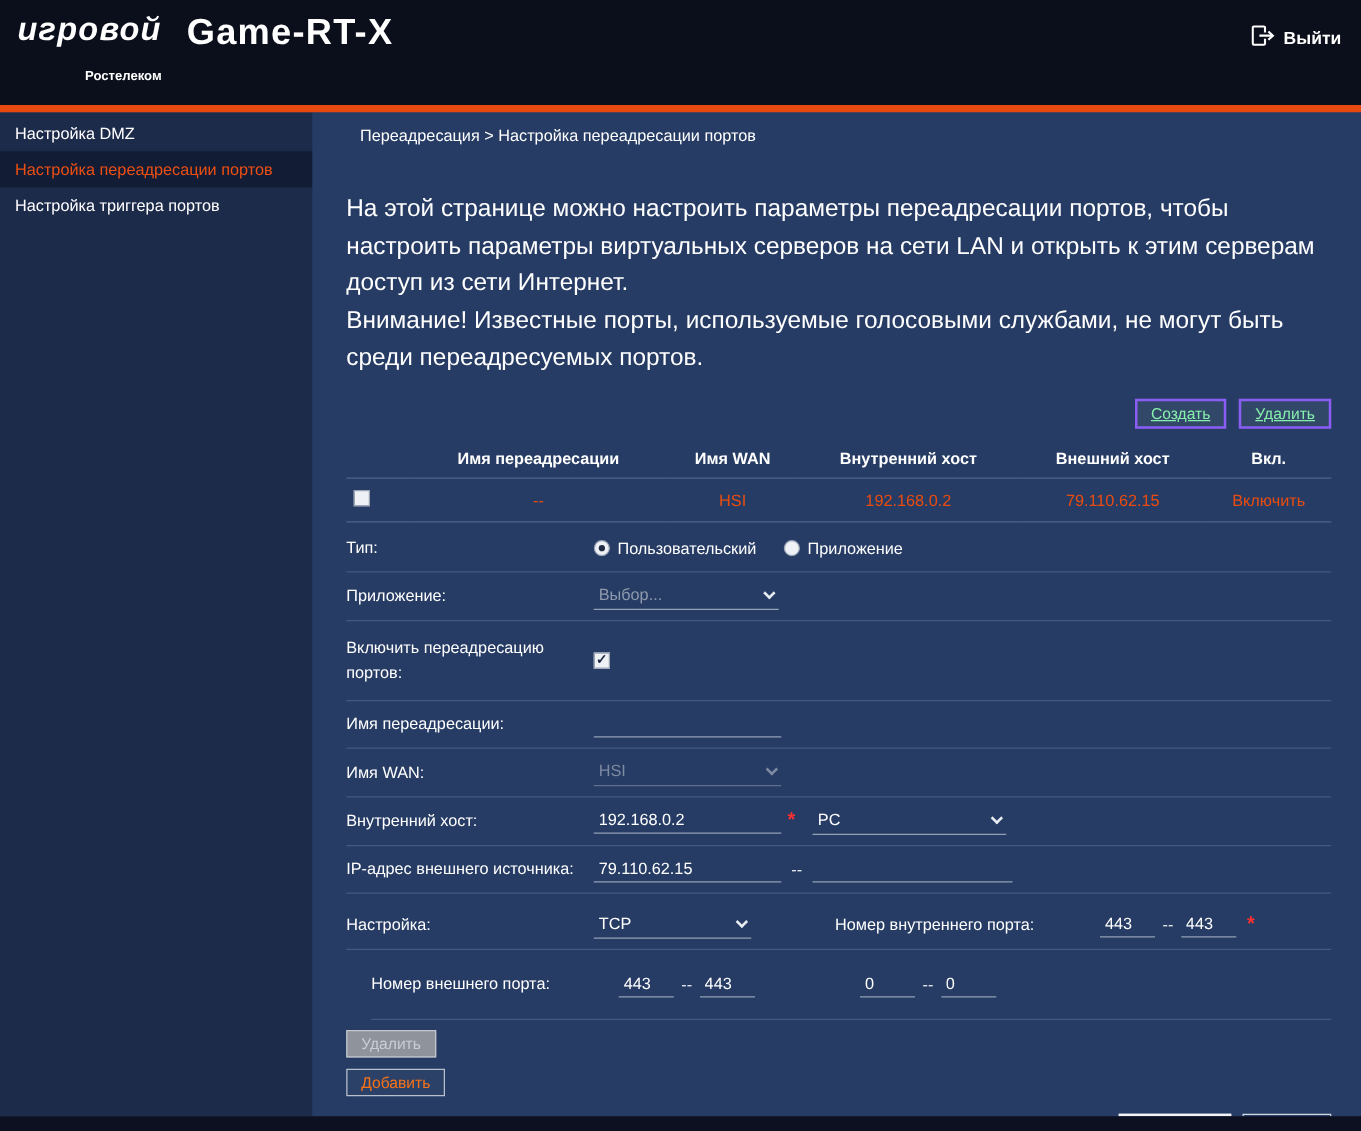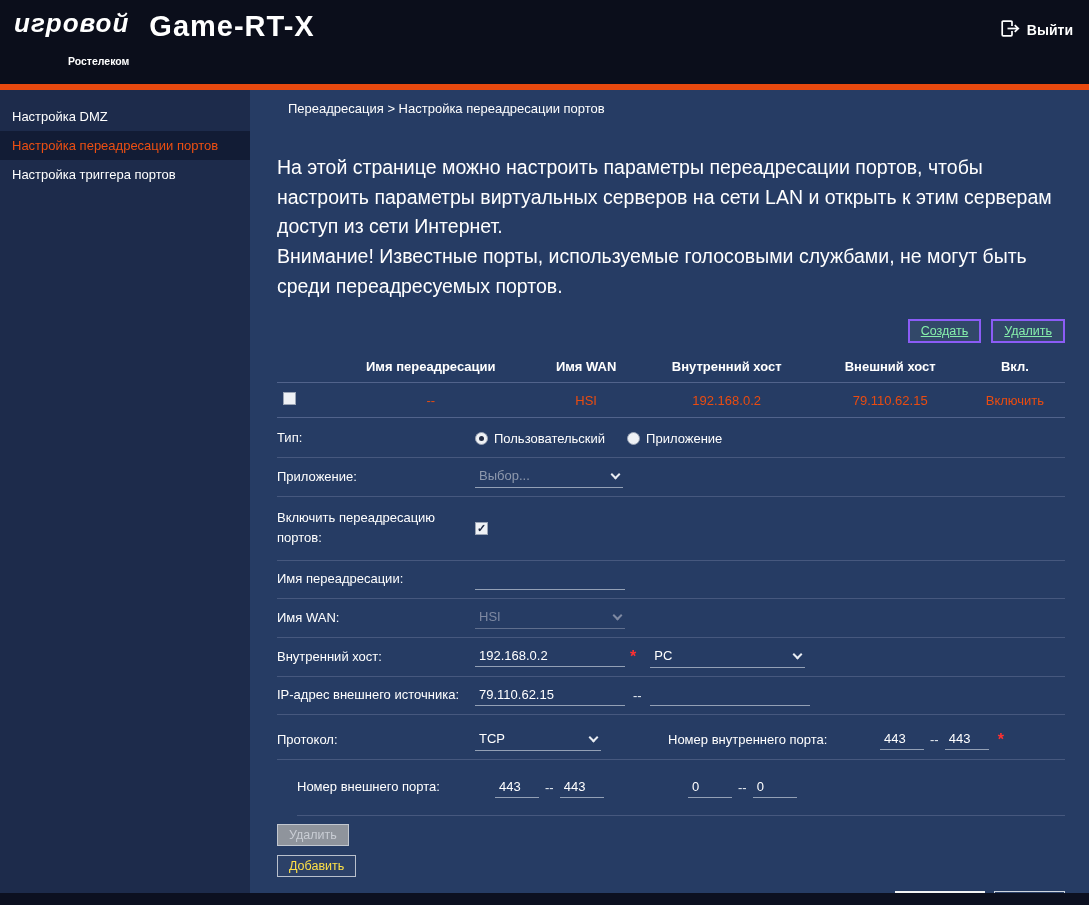--- a/index.html
+++ b/index.html
@@ -16,21 +16,21 @@
   .device-title { font-size:29px; font-weight:bold; margin-left:20px; margin-top:2px; letter-spacing:1px; }
   .logout { position:absolute; top:20px; right:16px; display:flex; align-items:center; gap:7px;
             font-weight:bold; font-size:14px; cursor:pointer; }
   .tabs { position:absolute; left:170px; bottom:0; display:flex; height:27px; }
   .tab { padding:0 9px; display:flex; align-items:center; font-weight:bold; font-size:13.5px; cursor:pointer; white-space:nowrap; }
   .tab.active { background:#e8490f; }
   .accent-line { height:6px; background:#e8490f; flex-shrink:0; }
 
   
   .page-body { display:flex; flex:1; min-height:0; }
-  .sidebar { width:250px; background:#1d2b4b; flex-shrink:0; padding-top:12px; }
+  .sidebar { width:250px; background:#1d2b4b; flex-shrink:0; padding-top:2px; }
   .side-item { padding:7px 12px; font-size:13px; cursor:pointer; }
   .side-item.active { background:#121c35; color:#ed4f12; }
 
   .content { flex:1; background:#263c64; overflow:hidden; }
   .breadcrumb { padding:11px 0 9px 8px; font-size:13px;margin-left:30px; }
   .inner { padding:0 24px 0 27px; }
 
   .description { margin-top:28px; font-size:19.5px; line-height:1.52; max-width:800px; }
 
   
@@ -73,21 +73,21 @@
   .radio-opt { display:inline-flex; align-items:center; gap:6px; font-size:13px; cursor:pointer; margin-right:14px; }
   .radio { width:13px; height:13px; border-radius:50%; background:#eef1f5; border:1px solid #9aa4b5;
            position:relative; flex-shrink:0; }
   .radio.checked::after { content:""; position:absolute; inset:3px; border-radius:50%; background:#222c44; }
 
   .required { color:#ff3030; font-weight:bold; margin-left:3px; }
   .sep { font-size:13px; color:#e8ecf2; }
 
   .row-buttons { margin-top:8px; }
   .btn-disabled { background:#8f949c; border:1px solid #c2c7cf; color:#c9cdd4; display:inline-block; }
-  .btn-add { background:#2c4168; border:1px solid #b9c0cc; color:#fde047; margin-top:9px; display:inline-block; }
+  .btn-add { background:#2c4168; border:1px solid #b9c0cc; color:#f97316; margin-top:9px; display:inline-block; }
   .bottom-actions { display:flex; justify-content:flex-end; gap:9px; margin-top:14px; }
   .btn-apply { background:#f2f3f5; border:1px solid #f2f3f5; color:#20345c; padding:4px 12px; }
   .btn-cancel { background:#2c4168; border:1px solid #cfd6e0; color:#fff; padding:4px 12px; }
 
   .footer-bar { height:12px; background:#0c1020; flex-shrink:0; }
 </style>
 </head>
 <body>
 
 <div class="page">
@@ -223,21 +223,21 @@
             <div class="flabel">IP-адрес внешнего источника:</div>
             <div class="fctrl">
               <input type="text" class="line w150" value="79.110.62.15" style="">
               <span class="sep">--</span>
               <input type="text" class="line w160" value="" style="">
             </div>
           </div>
 
           <div class="frow section-gap">
             <div class="fcol1">
-              <div class="flabel">Протокол:</div>
+              <div class="flabel">Настройка:</div>
               <div class="fctrl">
                 <div class="select sel-tcp">
                   <span>TCP</span>
                   <span class="chev"></span>
                 </div>
               </div>
             </div>
             <div class="fcol2">
               <div class="flabel">Номер внутреннего порта:</div>
               <div class="fctrl" style="gap:6px;">

